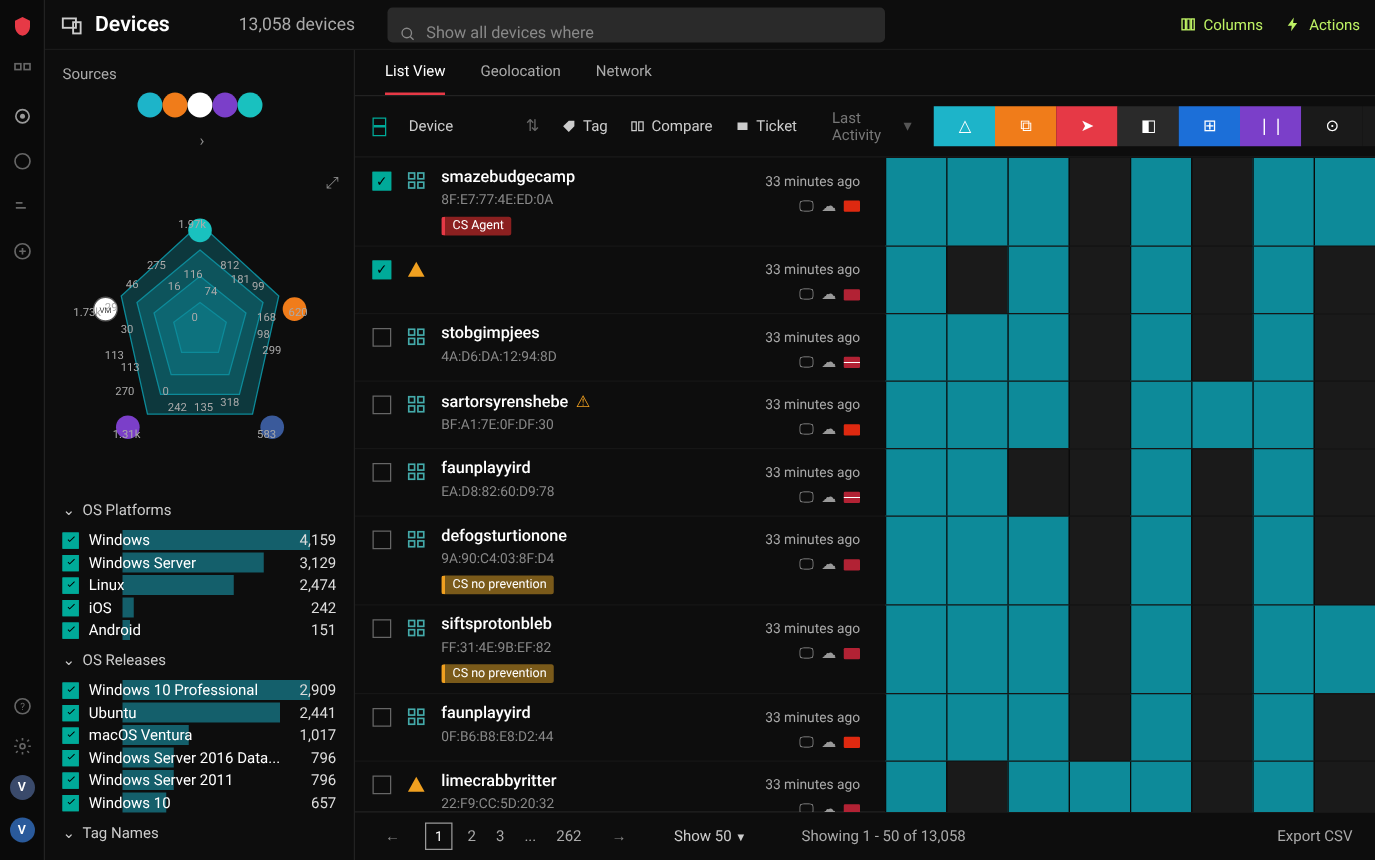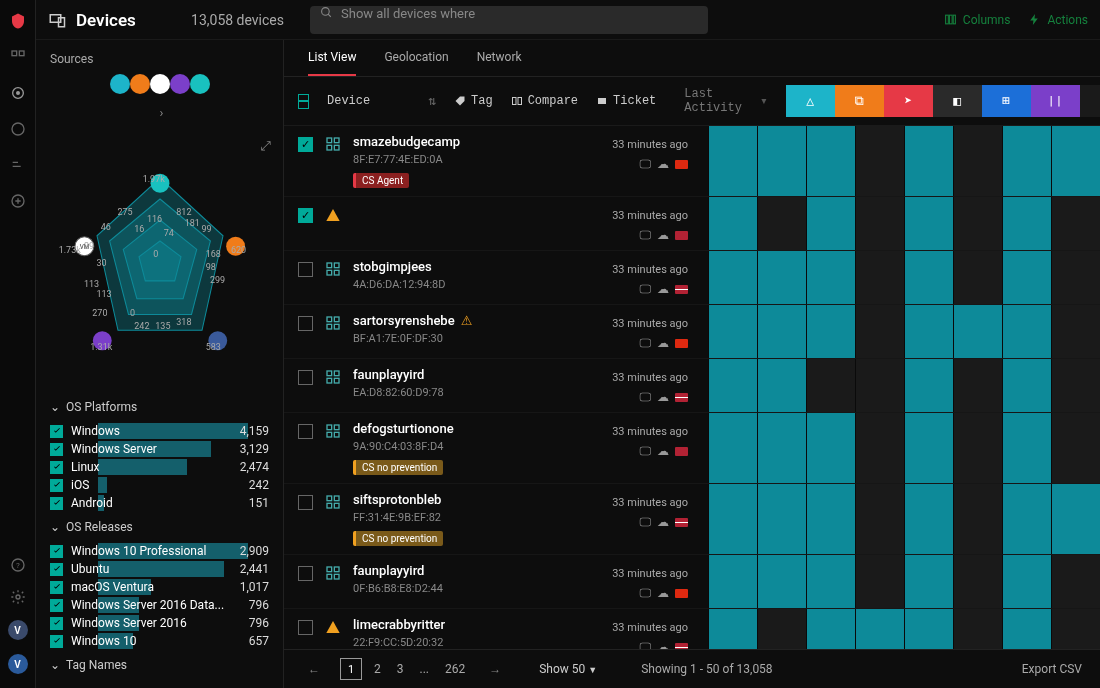--- a/index.html
+++ b/index.html
@@ -15,23 +15,23 @@
 .avatar-small { width: 20px; height: 20px; border-radius: 50%; background: #3a4a6b; display: flex; align-items: center; justify-content: center; font-size: 10px; font-weight: 600; color: #fff; }
 
 
 .sidebar { width: 248px; background: #0d0d0d; border-right: 1px solid #222; display: flex; flex-direction: column; overflow: hidden; }
 
 
 .topbar { position: absolute; left: 36px; top: 0; right: 0; height: 40px; display: flex; align-items: center; padding: 0 12px; gap: 16px; background: #0d0d0d; border-bottom: 1px solid #1a1a1a; }
 .topbar .title-group { display: flex; align-items: center; gap: 10px; width: 236px; }
 .topbar .title-group h1 { font-size: 17px; font-weight: 600; color: #fff; }
 .topbar .count { color: #aaa; font-size: 14px; font-weight: 400; margin-left: auto; }
-.search { flex: 0 0 398px; height: 28px; background: #2a2a2a; border-radius: 4px; display: flex; align-items: flex-start; gap: 8px; padding: 0 10px; color: #888; margin-left: 10px; }
+.search { flex: 0 0 398px; height: 28px; background: #2a2a2a; border-radius: 4px; display: flex; align-items: flex-end; gap: 8px; padding: 0 10px; color: #888; margin-left: 10px; }
 .topbar-right { margin-left: auto; display: flex; gap: 18px; align-items: center; }
-.topbar-right .tb-item { display: flex; align-items: center; gap: 6px; color: #15803d; cursor: pointer; font-size: 12px; }
+.topbar-right .tb-item { display: flex; align-items: center; gap: 6px; color: #bef264; cursor: pointer; font-size: 12px; }
 
 .sidebar-body { padding-top: 40px; overflow-y: auto; height: 100%; }
 .sources-row { display: flex; align-items: center; padding: 12px 14px; gap: 8px; flex-direction: column; }
 .sources-row .lbl { color: #aaa; font-size: 12px; margin-right: auto; }
 .src-chip { width: 20px; height: 20px; border-radius: 50%; display: inline-block; }
 .chev { color: #888; margin-left: 4px; cursor: pointer; }
 
 .chart-wrap { position: relative; height: 260px; display: flex; align-items: center; justify-content: center; }
 .expand-icn { position: absolute; top: 6px; right: 12px; color: #888; cursor: pointer; }
 .radar { width: 210px; height: 210px; position: relative; }
@@ -45,21 +45,21 @@
 .filter-row .bar-bg { position: absolute; left: 62px; top: 1px; bottom: 1px; background: #145f6b; z-index: 0;}
 .filter-row .nm { position: relative; z-index: 1; color: #fff;}
 .filter-row .val { margin-left: auto; color: #ddd; position: relative; z-index: 1;}
 
 
 .main { flex: 1; display: flex; flex-direction: column; padding-top: 40px; overflow: hidden; background: #0d0d0d; }
 .tabs { display: flex; gap: 28px; padding: 0 24px; border-bottom: 1px solid #222; }
 .tab { padding: 10px 0; color: #aaa; font-size: 12px; cursor: pointer; }
 .tab.active { color: #fff; border-bottom: 2px solid #e63946; }
 
-.toolbar { display: flex; align-items: center; padding: 8px 14px; gap: 18px; border-bottom: 1px solid #1a1a1a; font-family: Liberation Mono, monospace; }
+.toolbar { display: flex; align-items: center; padding: 8px 14px; gap: 18px; border-bottom: 1px solid #1a1a1a; }
 .toolbar .cbox { width: 15px; height: 15px; border: 1px solid #888; background: #0d0d0d; display: flex; align-items: center; justify-content: center; cursor: pointer; }
 .toolbar .cbox.partial { border-color: #0a9; }
 .toolbar .cbox.partial::after { content: ""; width: 9px; height: 2px; background: #0a9; }
 .toolbar .lbl { color: #ccc; font-size: 12px; }
 .toolbar .tool { display: flex; align-items: center; gap: 5px; color: #ccc; font-size: 12px; cursor: pointer; }
 .hdr-cols { display: flex; margin-left: auto; }
 .hdr-cell { width: 49px; height: 32px; display: flex; align-items: center; justify-content: center; }
 
 
 .rows { flex: 1; overflow-y: auto; }
@@ -314,21 +314,21 @@
             <span class="nm">Windows Server 2016 Data...</span>
             <span class="val">796</span>
           </div>
           <div class="filter-row">
             <div class="bar-bg" style="width: 40.5px;"></div>
             <div class="cb">
               <svg viewBox="0 0 24 24">
                 <path fill="#000" d="M9 16l-4-4 1.4-1.4L9 13.2l8.6-8.6L19 6z"></path>
               </svg>
             </div>
-            <span class="nm">Windows Server 2016</span>
+            <span class="nm">Windows Server 2011</span>
             <span class="val">796</span>
           </div>
           <div class="filter-row">
             <div class="bar-bg" style="width: 34.5px;"></div>
             <div class="cb">
               <svg viewBox="0 0 24 24">
                 <path fill="#000" d="M9 16l-4-4 1.4-1.4L9 13.2l8.6-8.6L19 6z"></path>
               </svg>
             </div>
             <span class="nm">Windows 10</span>

